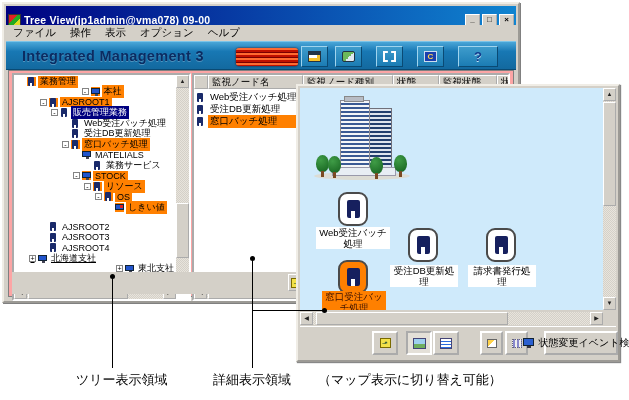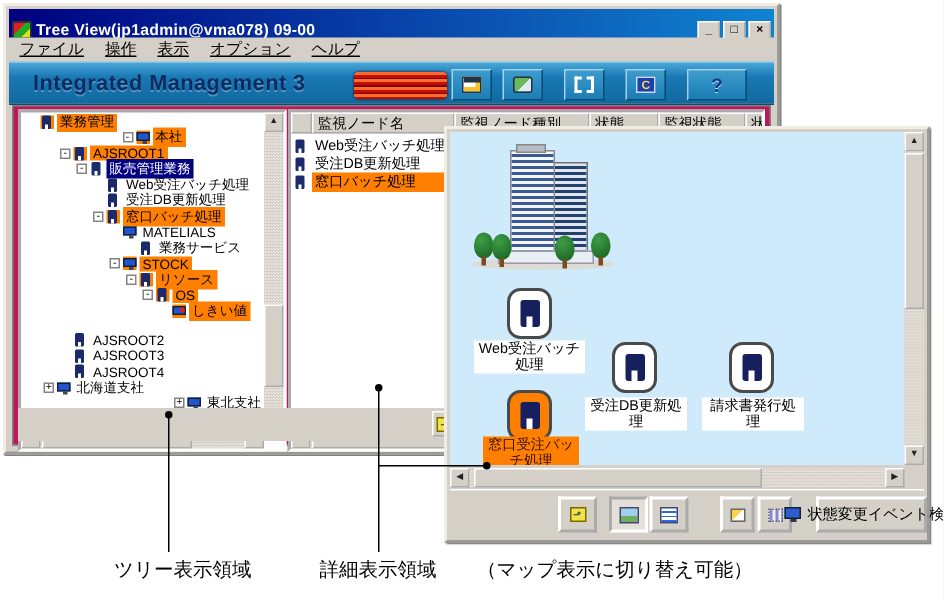--- a/index.html
+++ b/index.html
@@ -11,39 +11,39 @@
     background:#d4d0c8;border:2px outset #f0ede6;box-shadow:1px 1px 0 #808080;}
   .titlebar{position:absolute;left:2px;top:2px;right:2px;height:28px;
     background:linear-gradient(90deg,#000080,#1084d0);display:flex;align-items:center;padding:0 2px;}
   .app-icon{width:13px;height:12px;margin-right:3px;display:inline-block;
     background:linear-gradient(135deg,#d22 0 40%,#2a2 40% 70%,#dd2 70%);border:1px solid #333;}
   .title-text{color:#fff;font-size:10.5px;font-weight:bold;flex:1;white-space:nowrap;letter-spacing:.2px;}
   .win-btns{display:flex;gap:2px;}
   .win-btn{width:15px;height:13px;background:#d4d0c8;border:1px outset #fff;
     font-size:8px;line-height:10px;text-align:center;color:#000;font-weight:bold;}
   .menubar{position:absolute;left:2px;top:21px;right:2px;height:16px;background:#d4d0c8;
-    display:flex;align-items:center;font-size:10.5px;color:#000;text-decoration:underline;}
+    display:flex;align-items:center;font-size:10.5px;color:#000;}
   .menu-item{padding:1px 7px;}
   
   .banner{position:absolute;left:2px;top:37px;right:2px;height:29px;
     background:linear-gradient(180deg,#4aa6d8 0,#1878b4 35%,#13699f 100%);
     border-top:1px solid #7cc4e8;border-bottom:1px solid #0a4a74;}
   .banner-title{position:absolute;left:16px;top:6px;font-size:14.5px;font-weight:bold;
     color:#0b2c62;text-shadow:0 1px 0 rgba(255,255,255,.25);letter-spacing:.3px;}
   .brand-logo{position:absolute;left:230px;top:6px;width:62px;height:18px;border-radius:3px;
     background:repeating-linear-gradient(180deg,#ff6a30 0 2px,#c01000 2px 4px,#7a0000 4px 5px);
     box-shadow:0 0 2px #400;}
   .bbtn{position:absolute;top:4px;width:27px;height:21px;background:linear-gradient(180deg,#3e9ccc,#1b7cb4);
     border:1px solid #9fd4ee;border-right-color:#0a4a74;border-bottom-color:#0a4a74;
     display:flex;align-items:center;justify-content:center;padding:0;}
   .bbtn .mini{width:13px;height:11px;display:block;}
   .q-glyph{color:#103a8c;font-size:13px;font-weight:bold;text-shadow:0 1px 0 #bfe4f4;}
   
   .content-frame{position:absolute;left:4px;top:66px;right:4px;bottom:4px;
-    border:1px solid #808080;background:#be185d;}
+    border:1px solid #808080;background:#fca5a5;}
   .tree-pane{position:absolute;left:3px;top:2px;width:179px;height:228px;
     background:#fff;border:2px inset #fff;overflow:hidden;}
   .tree-rows{position:absolute;left:0;top:1px;right:13px;bottom:13px;overflow:hidden;}
   .trow{height:10.5px;display:flex;align-items:center;font-size:9px;white-space:nowrap;}
   .expander{width:7px;height:7px;border:1px solid #848484;background:#fff;color:#000;
     font-size:7px;line-height:5px;text-align:center;margin-right:2px;flex:none;}
   .expander.none{visibility:hidden;}
   .ticon{width:9px;height:9px;margin-right:2px;flex:none;position:relative;}
   .ticon.hl{background:#ff8000;}
   .glyph-building{position:absolute;left:1px;top:0;width:6px;height:9px;background:#1a2a6a;border-radius:1px;}
@@ -286,21 +286,21 @@
               </span>
               <span class="tlabel ">AJSROOT3</span>
             </div>
             <div class="trow" style="padding-left: 26px;">
               <span class="expander none"></span>
               <span class="ticon">
                 <span class="glyph-building"></span>
               </span>
               <span class="tlabel ">AJSROOT4</span>
             </div>
-            <div class="trow" style="padding-left: 15px;">
+            <div class="trow" style="padding-left: 15px; text-decoration: underline;">
               <span class="expander">+</span>
               <span class="ticon">
                 <span class="glyph-monitor"></span>
               </span>
               <span class="tlabel ">北海道支社</span>
             </div>
             <div class="trow" style="padding-left: 15px; justify-content: flex-end;">
               <span class="expander">+</span>
               <span class="ticon">
                 <span class="glyph-monitor"></span>

